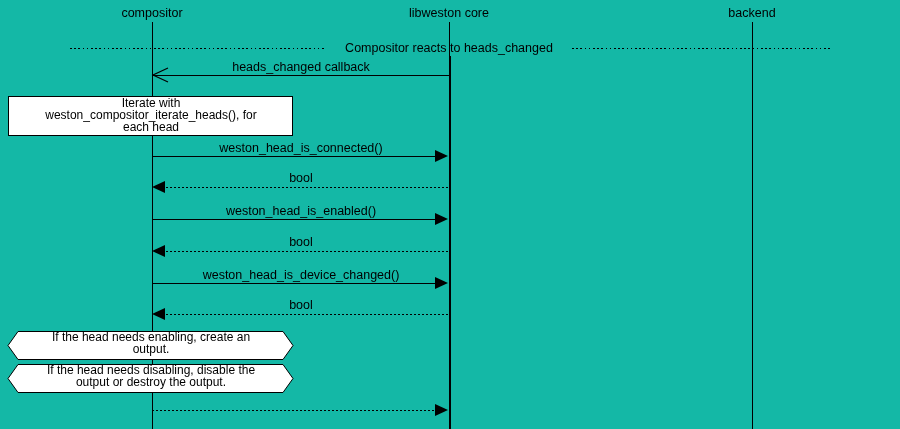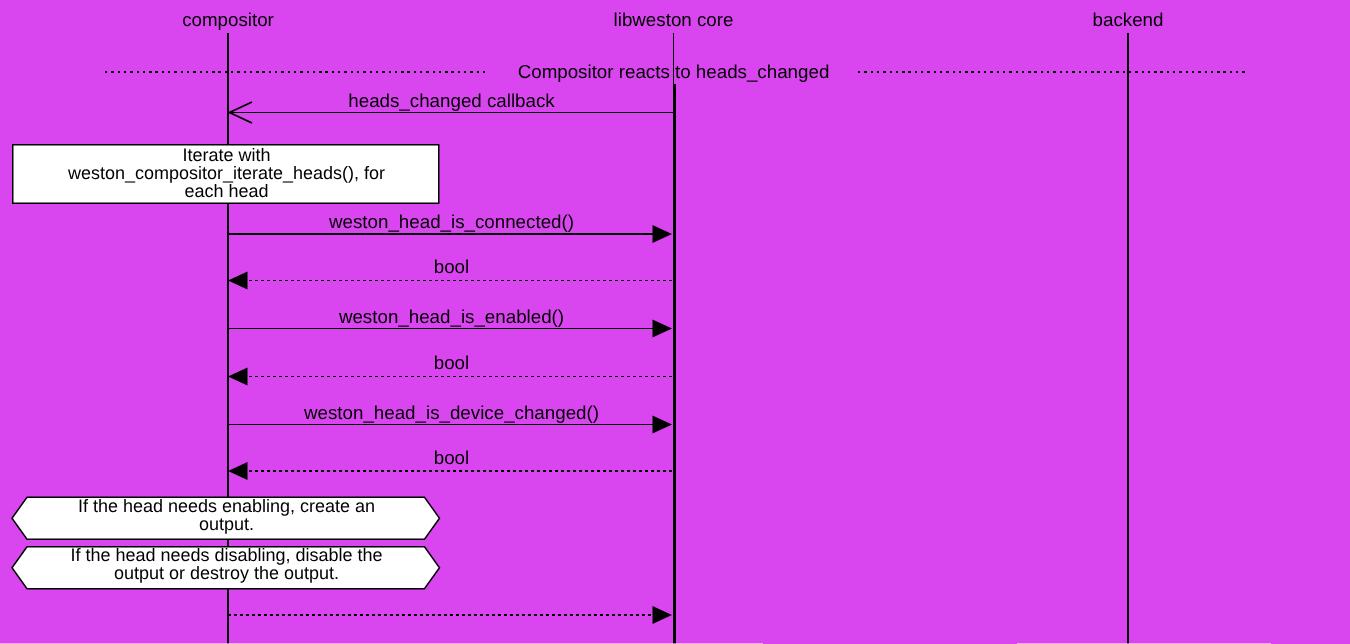--- a/index.html
+++ b/index.html
@@ -9,21 +9,21 @@
   }
   body {
     font-family: "Liberation Sans", sans-serif;
     color: #000000;
   }
   #canvas {
     position: relative;
     width: 900px;
     height: 429px;
     overflow: hidden;
-    background: #d946ef;
+    background: #14b8a6;
   }
   #diagram-svg {
     position: absolute;
     left: 0;
     top: 0;
     width: 900px;
     height: 429px;
   }
   .lifeline-label {
     font-size: 12.5px;

